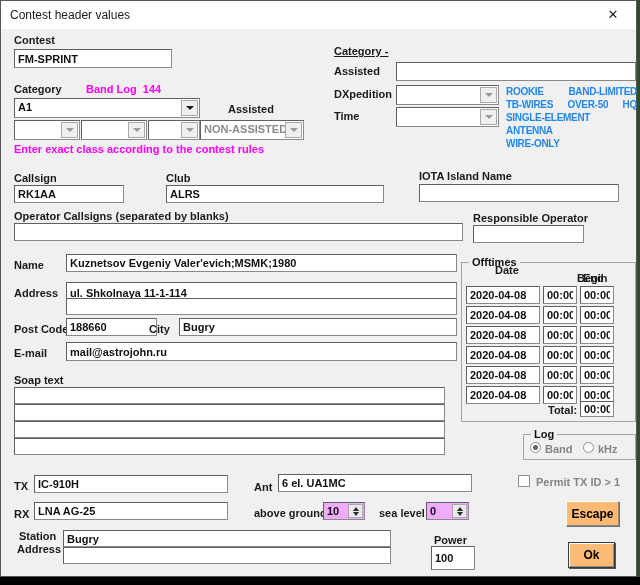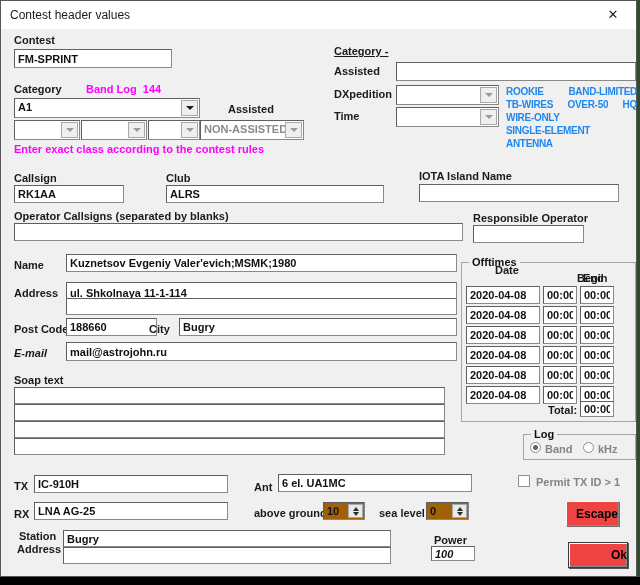--- a/index.html
+++ b/index.html
@@ -32,32 +32,32 @@
   .combo .ctext { position:absolute; left:3px; top:2px; white-space:nowrap; overflow:hidden; }
   .combo.disabled .ctext { color:#8a8a8a; }
   .cbtn {
     position:absolute; top:1px; right:1px; bottom:1px; width:17px;
     background:#efefef; border:1px solid #a8a8a8;
     display:flex; align-items:center; justify-content:center;
   }
   .cbtn .arr { width:0; height:0; border:4px solid transparent; border-top:4px solid #1c1c1c; margin-top:4px; }
   .combo.disabled .cbtn .arr { border-top-color:#9a9a9a; }
 
-  .spin { position:absolute; background:#a16207; border:1px solid #898989; border-top-color:#5f5f5f; border-left-color:#5f5f5f; }
+  .spin { position:absolute; background:#f0abfc; border:1px solid #898989; border-top-color:#5f5f5f; border-left-color:#5f5f5f; }
   .spin .stext { position:absolute; left:3px; top:2px; }
   .spinbtn { position:absolute; top:1px; right:1px; bottom:1px; width:15px; background:#e9e9e9; border:1px solid #a8a8a8;
     display:flex; flex-direction:column; align-items:center; justify-content:center; gap:1px; }
   .tri-up { width:0; height:0; border:3px solid transparent; border-bottom:4px solid #2a2a2a; }
   .tri-dn { width:0; height:0; border:3px solid transparent; border-top:4px solid #2a2a2a; }
 
   .groupbox { position:absolute; border:1px solid #a5a5a5; }
   .groupbox .gtitle { position:absolute; top:-7px; left:7px; background:#f0f0f0; padding:0 3px; }
 
   .btn {
-    position:absolute; background:#ef4444; text-align:right;
+    position:absolute; background:#fdba74; text-align:center;
     border:1px solid #8a8a8a; border-top-color:#fdfdfd; border-left-color:#fdfdfd;
     box-shadow: 1px 1px 0 #6f6f6f; font:bold 12px "Liberation Sans", sans-serif;
   }
   .btn.default { border:1px solid #3a3a3a; box-shadow: inset 1px 1px 0 #fff, inset -1px -1px 0 #8a8a8a, 1px 1px 0 #555; }
 
   .radio { position:absolute; width:11px; height:11px; border-radius:50%; background:#fdfdfd; border:1px solid #8f8f8f; }
   .radio.sel::after { content:""; position:absolute; left:2px; top:2px; width:5px; height:5px; border-radius:50%; background:#636363; }
   .checkbox { position:absolute; width:12px; height:12px; background:#fdfdfd; border:1px solid #919191; }
 
   .bluewords { position:absolute; left:505px; top:84px; width:131px; color:#1e87f0; font-weight:bold; font-size:10px; letter-spacing:-0.3px; line-height:13px; }
@@ -141,22 +141,22 @@
   <div class="bluewords">
     <div class="bw-row">
       <span>ROOKIE</span>
       <span>BAND-LIMITED</span>
     </div>
     <div class="bw-row">
       <span>TB-WIRES</span>
       <span>OVER-50</span>
       <span>HQ</span>
     </div>
+    <div><span>SINGLE-ELEMENT ANTENNA</span></div>
     <div><span>WIRE-ONLY</span></div>
-    <div><span>SINGLE-ELEMENT ANTENNA</span></div>
   </div>
 
   <span class="lbl" style="left:13px; top:171px;">Callsign</span>
   <input class="tb" style="left: 13px; top: 184px; width: 110px; height: 18px;" value="RK1AA">
   <span class="lbl" style="left:165px; top:171px;">Club</span>
   <input class="tb" style="left: 165px; top: 184px; width: 218px; height: 18px;" value="ALRS">
   <span class="lbl" style="left:418px; top:169px;">IOTA Island Name</span>
   <input class="tb" style="left: 418px; top: 183px; width: 200px; height: 18px;" value="">
 
   <span class="lbl" style="left:13px; top:209px;">Operator Callsigns (separated by blanks)</span>
@@ -169,21 +169,21 @@
 
   <span class="lbl" style="left:13px; top:286px;">Address</span>
   <input class="tb" style="left: 65px; top: 281px; width: 391px; height: 21px;" value="ul. Shkolnaya 11-1-114">
   <input class="tb" style="left: 65px; top: 297px; width: 391px; height: 17px;" value="">
 
   <span class="lbl" style="left:13px; top:322px;">Post Code</span>
   <input class="tb" style="left: 65px; top: 317px; width: 91px; height: 18px;" value="188660">
   <span class="lbl" style="left:148px; top:322px;">City</span>
   <input class="tb" style="left: 178px; top: 317px; width: 278px; height: 18px;" value="Bugry">
 
-  <span class="lbl" style="left:13px; top:346px;font-style:italic;">E-mail</span>
+  <span class="lbl" style="left:13px; top:346px;">E-mail</span>
   <input class="tb" style="left: 65px; top: 341px; width: 391px; height: 19px;" value="mail@astrojohn.ru">
 
   <span class="lbl" style="left:13px; top:373px;">Soap text</span>
   <input class="tb" style="left: 13px; top: 386px; width: 431px; height: 17px;" value="">
   <input class="tb" style="left: 13px; top: 403px; width: 431px; height: 17px;" value="">
   <input class="tb" style="left: 13px; top: 420px; width: 431px; height: 17px;" value="">
   <input class="tb" style="left: 13px; top: 437px; width: 431px; height: 17px;" value="">
 
   <div class="groupbox" style="left:460px; top:261px; width:175px; height:160px;">
     <span class="gtitle">Offtimes</span>
@@ -255,18 +255,18 @@
         <span class="tri-dn"></span>
       </span>
   </div>
 
   <span class="lbl" style="left:18px; top:529px;">Station</span>
   <span class="lbl" style="left:16px; top:542px;">Address</span>
   <input class="tb" style="left: 62px; top: 529px; width: 328px; height: 17px;" value="Bugry">
   <input class="tb" style="left: 62px; top: 546px; width: 328px; height: 17px;" value="">
 
   <span class="lbl" style="left:433px; top:533px;">Power</span>
-  <input class="tb" style="left: 430px; top: 545px; width: 44px; height: 15px; font-style: italic;" value="100">
+  <input class="tb" style="left: 430px; top: 545px; width: 44px; height: 24px;" value="100">
 
   <button class="btn" style="left:565px; top:500px; width:53px; height:25px;">Escape</button>
-  <button class="btn default" style="left:567px; top:541px; width:60px; height:26px;">Ok</button>
+  <button class="btn default" style="left:567px; top:541px; width:47px; height:26px;">Ok</button>
 
 </div>
 
 </body></html>

